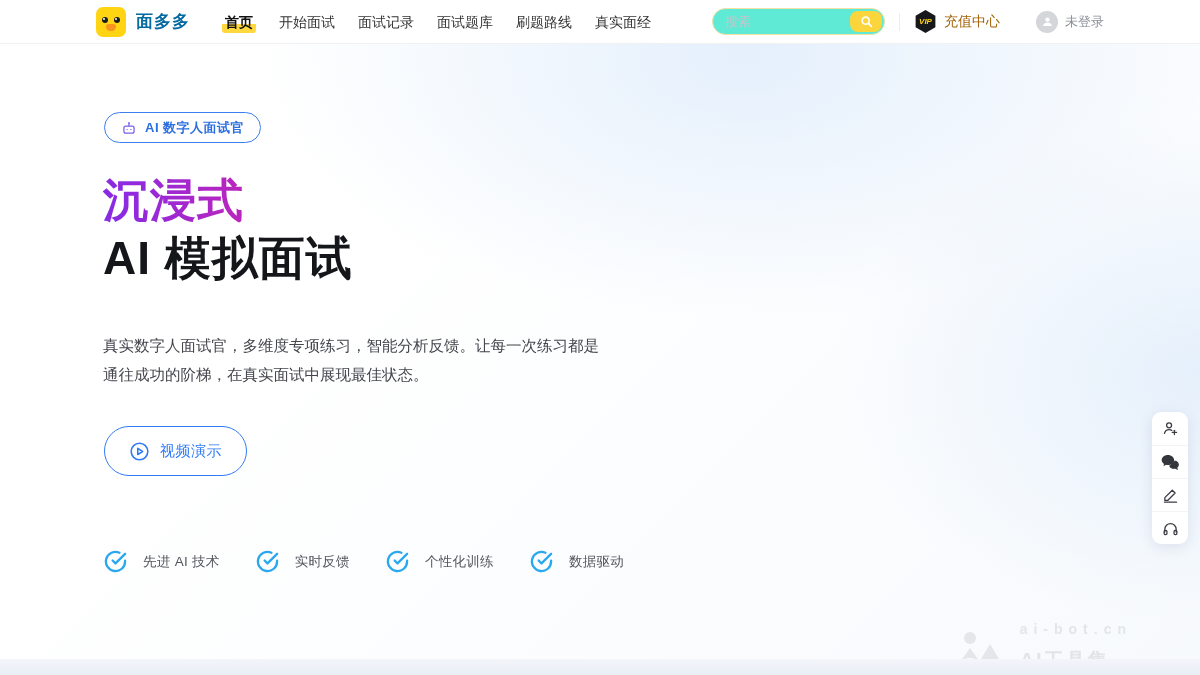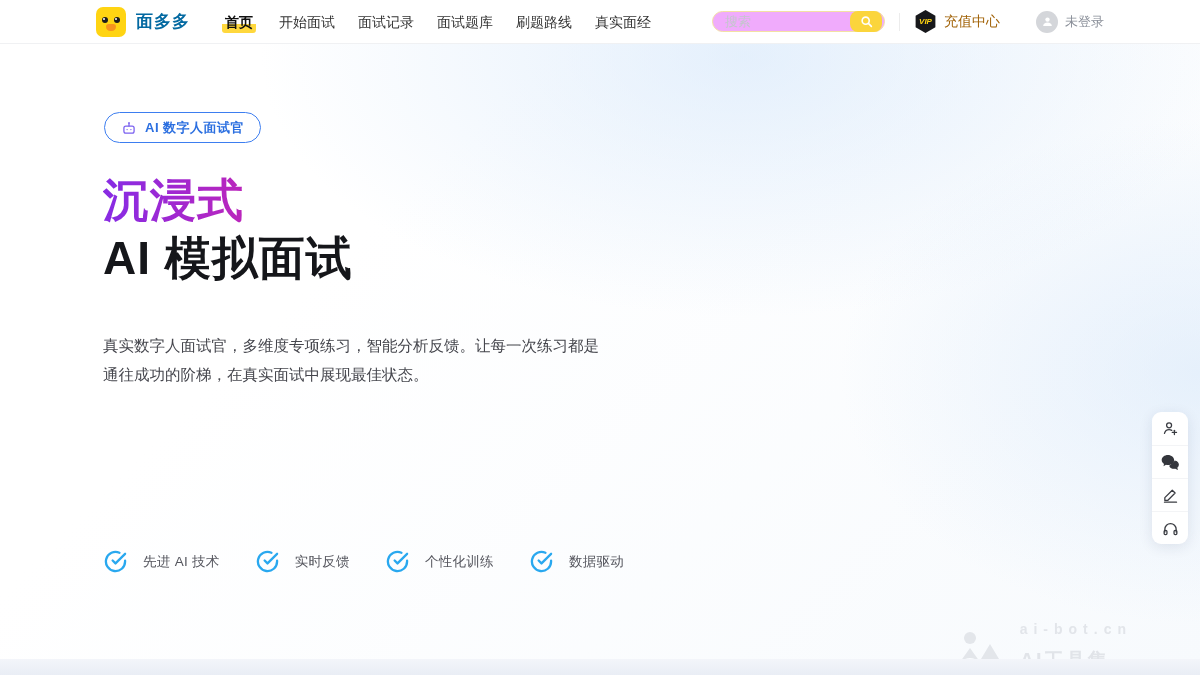--- a/index.html
+++ b/index.html
@@ -29,22 +29,22 @@
   .nav-links { display:flex; align-items:center; gap:23px; margin-left:32px; font-size:14px; color:#333; }
   .nav-link { cursor:pointer; white-space:nowrap; line-height:22px; }
   .nav-link.active {
     font-weight:bold; color:#111;
     background:linear-gradient(to top, #ffd83d 42%, transparent 42%);
     border-radius:3px; padding:0 3px;
   }
 
   .nav-right { margin-left:auto; display:flex; align-items:center; }
   .search-box {
-    width:173px; height:21px; border:1px solid #f3e1a4; border-radius:14px;
-    background:#f0abfc; display:flex; align-items:center; padding:2px 2px 2px 12px;justify-content:flex-end;
+    width:173px; height:27px; border:1px solid #f3e1a4; border-radius:14px;
+    background:#5eead4; display:flex; align-items:center; padding:2px 2px 2px 12px;justify-content:flex-end;
   }
   .search-box input {
     border:none; outline:none; flex:1; min-width:0; font-size:13px; color:#333;
     font-family:inherit; background:transparent;
   }
   .search-box input::placeholder { color:#c3c6cc; }
   .search-btn {
     width:32px; height:21px; border:none; border-radius:8px; background:#fbd53c;
     display:flex; align-items:center; justify-content:center; cursor:pointer; flex:0 0 auto;
   }
@@ -202,20 +202,29 @@
     </div>
 
     <h1 class="hero-title">
       <span class="title-grad">沉浸式</span>
       <span class="title-dark">AI 模拟面试</span>
     </h1>
 
     <p class="hero-desc">真实数字人面试官，多维度专项练习，智能分析反馈。让每一次练习都是通往成功的阶梯，在真实面试中展现最佳状态。</p>
 
     <div class="hero-cta">
+      <button class="btn btn-secondary">
+        <span>
+          <svg width="21" height="21" viewBox="0 0 24 24" fill="none" stroke="#2f7af5" stroke-width="1.8" stroke-linejoin="round">
+            <circle cx="12" cy="12" r="9.5"></circle>
+            <path d="M10 8.5v7l5.5-3.5z"></path>
+          </svg>
+        </span>
+        <span>视频演示</span>
+      </button>
     </div>
 
     <div class="hero-features">
       <div class="feature">
         <span>
           <svg width="23" height="23" viewBox="0 0 24 24" fill="none" stroke="#29a8ef" stroke-width="2.4" stroke-linecap="round" stroke-linejoin="round">
             <path d="M22 11.1V12a10 10 0 1 1-5.9-9.1"></path>
               <polyline points="22 4 12 14 9 11"></polyline>
           </svg>
         </span>

